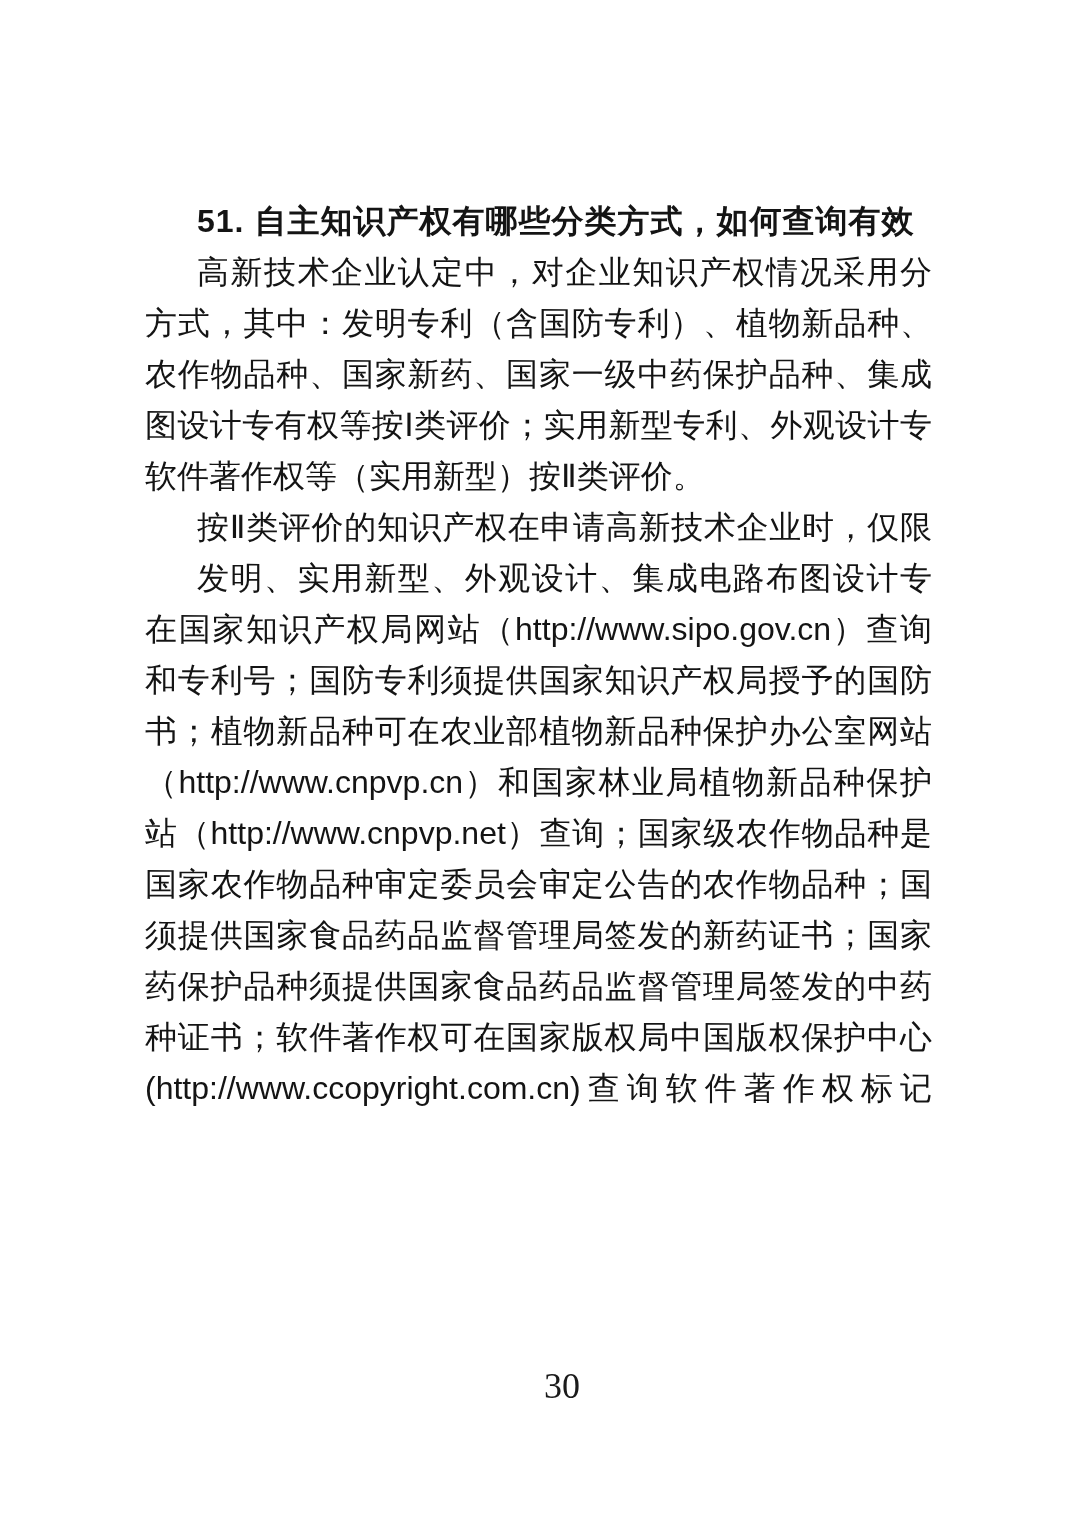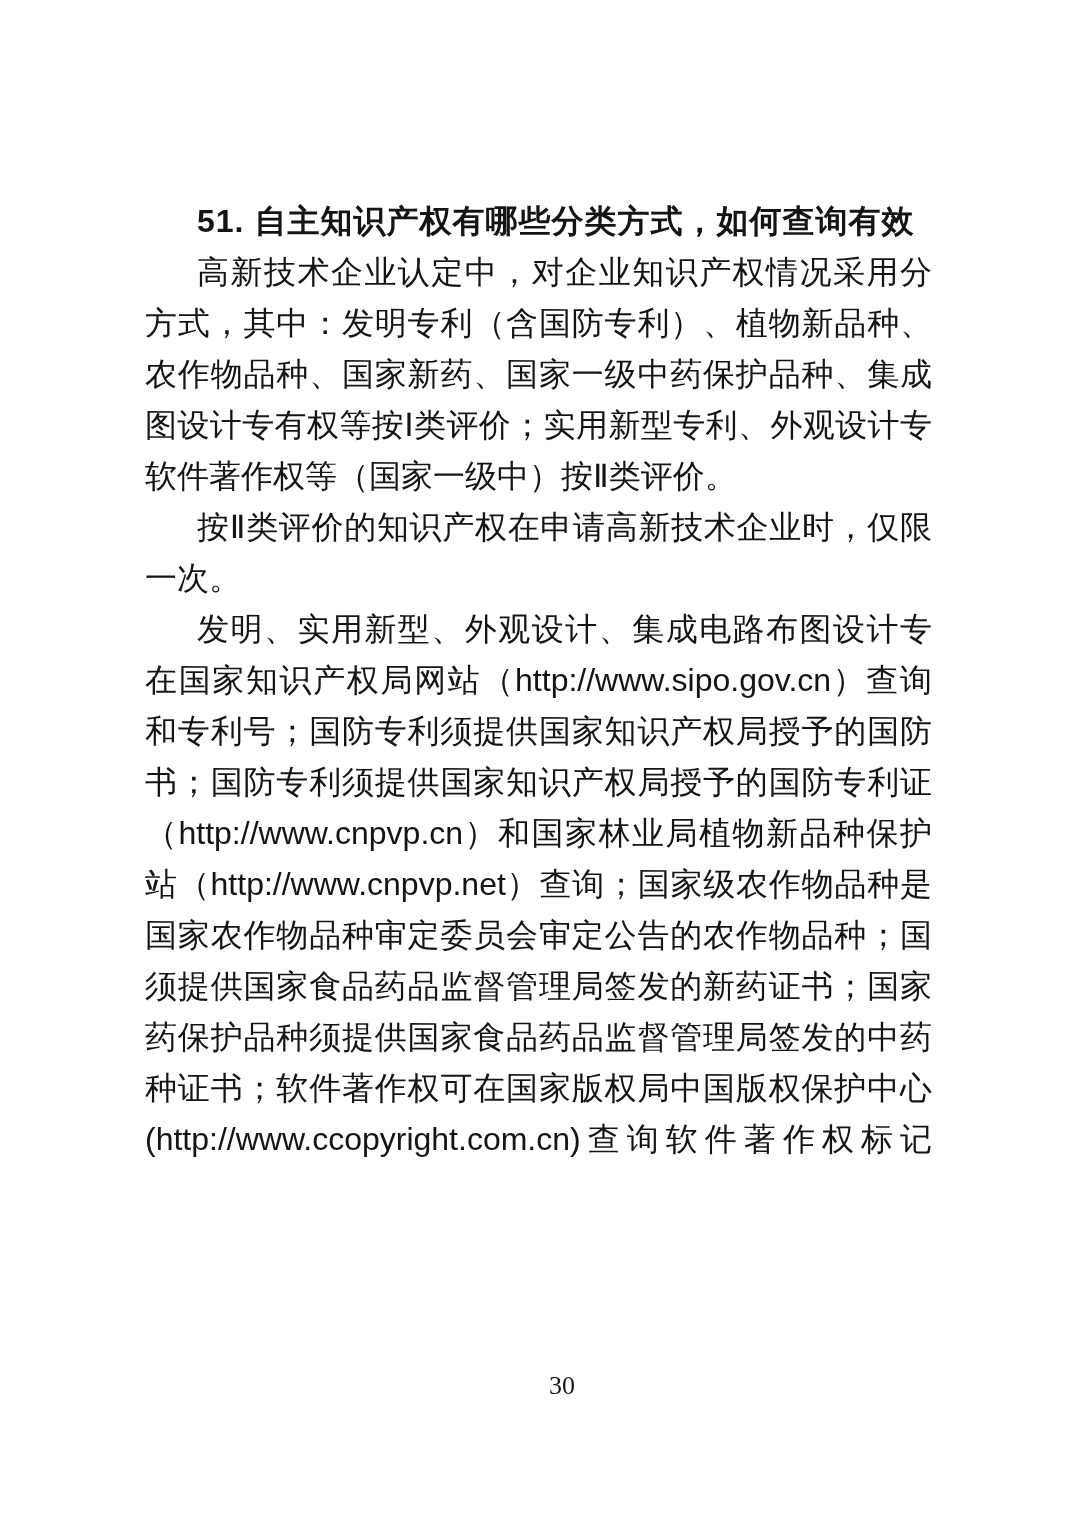--- a/index.html
+++ b/index.html
@@ -40,42 +40,41 @@
   .line.heading {
     font-weight: 700;
     letter-spacing: 1px;
   }
   .page-number {
     position: absolute;
     left: 562px;
     top: 1366px;
     transform: translateX(-50%);
     font-family: "Liberation Serif", "DejaVu Serif", serif;
-    font-size: 26px;
+    font-size: 36px;
     line-height: 40px;
     color: #1a1a1a;
   }
 </style>
 </head>
 <body>
 
 <div class="page">
   <div class="text-block">
     <div class="line heading indent">51.  自主知识产权有哪些分类方式，如何查询有效性？</div>
     <div class="line stretch indent">高新技术企业认定中，对企业知识产权情况采用分类评价</div>
     <div class="line stretch">方式，其中：发明专利（含国防专利）、植物新品种、国家级</div>
     <div class="line stretch">农作物品种、国家新药、国家一级中药保护品种、集成电路布</div>
     <div class="line stretch">图设计专有权等按Ⅰ类评价；实用新型专利、外观设计专利、</div>
-    <div class="line">软件著作权等（国家一级中）按Ⅱ类评价。</div>
+    <div class="line">软件著作权等（实用新型）按Ⅱ类评价。</div>
     <div class="line stretch indent">按Ⅱ类评价的知识产权在申请高新技术企业时，仅限使用</div>
-    <div class="line">一次。</div>
     <div class="line stretch indent">发明、实用新型、外观设计、集成电路布图设计专有权可</div>
     <div class="line stretch">在国家知识产权局网站（http://www.sipo.gov.cn）查询专利标记</div>
     <div class="line stretch">和专利号；国防专利须提供国家知识产权局授予的国防专利证</div>
-    <div class="line stretch">书；国防专利须提供国家知识产权局授予的国防专利证</div>
+    <div class="line stretch">书；植物新品种可在农业部植物新品种保护办公室网站</div>
     <div class="line stretch">（http://www.cnpvp.cn）和国家林业局植物新品种保护办公室网</div>
     <div class="line stretch">站（http://www.cnpvp.net）查询；国家级农作物品种是指农业部</div>
     <div class="line stretch">国家农作物品种审定委员会审定公告的农作物品种；国家新药</div>
     <div class="line stretch">须提供国家食品药品监督管理局签发的新药证书；国家一级中</div>
     <div class="line stretch">药保护品种须提供国家食品药品监督管理局签发的中药保护品</div>
     <div class="line stretch">种证书；软件著作权可在国家版权局中国版权保护中心网站</div>
     <div class="line stretch">(http://www.ccopyright.com.cn)查询软件著作权标记（亦称版权</div>
   </div>
   <div class="page-number">30</div>
 </div>

